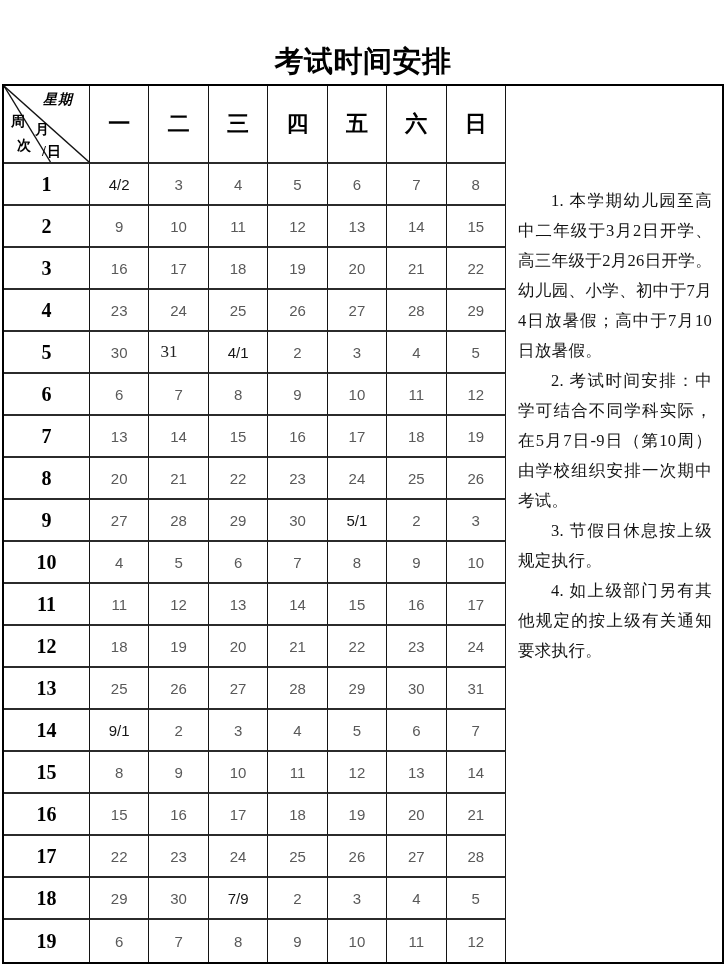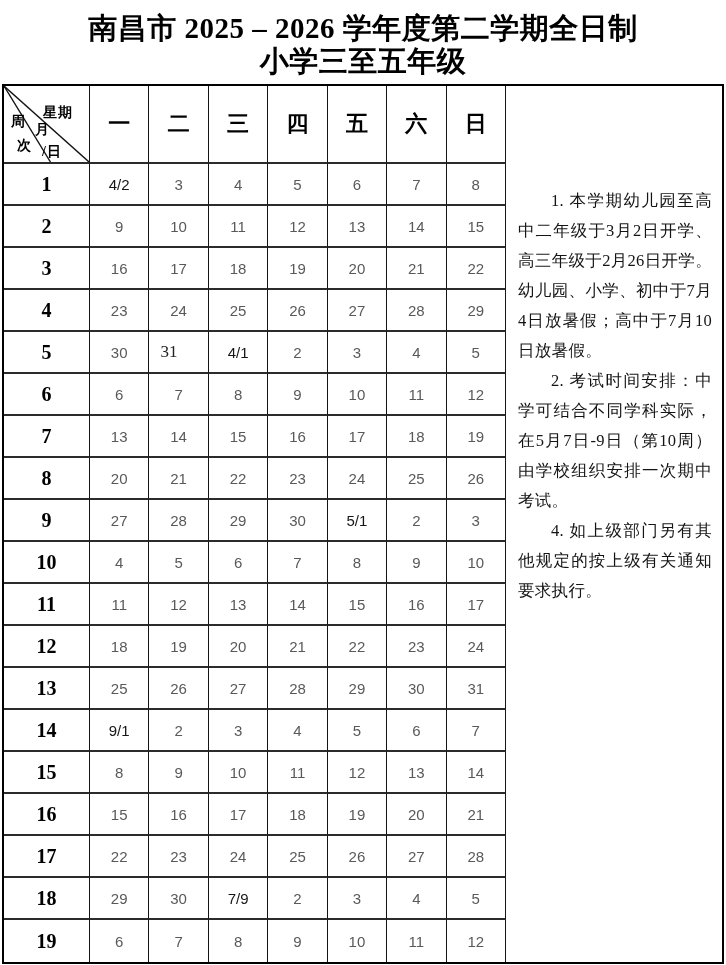--- a/index.html
+++ b/index.html
@@ -53,21 +53,21 @@
     width: 100%; height: 100%;
     display: block;
   }
   .corner .lbl {
     position: absolute;
     font-size: 14px;
     font-weight: bold;
     line-height: 1;
     letter-spacing: 1px;
   }
-  .lbl-week-of   { top: 20px;  right: 16px; }
+  .lbl-week-of   { top: 7px;  right: 16px; font-style: italic; }
   .lbl-zhou      { top: 29px; left: 7px; }
   .lbl-ci        { top: 53px; left: 13px; }
   .lbl-month     { top: 37px; left: 31px; letter-spacing: 0; }
   .lbl-day       { top: 59px; left: 38px; letter-spacing: 0; }
 
   .day-head span, .notes-head span {
     font-size: 22px;
     font-weight: bold;
   }
   .notes-head span { letter-spacing: 2px; }
@@ -105,42 +105,43 @@
   .notes-body p {
     margin: 0;
     text-indent: 2em;
     letter-spacing: 0.3px;
   }
 </style>
 </head>
 <body>
 
 <h1 class="page-title">
-  <span>南昌市 2025 – 2026 学年度第二学期全日制</span><br>
-  <span>小学三至五年级</span>
+  <br>
+  <span>考试时间安排</span>
 </h1>
 
 <div class="grid" id="grid">
 
   <div class="cell corner" style="grid-column:1;grid-row:1;">
     <svg viewBox="0 0 86 78" preserveAspectRatio="none">
       <line x1="0" y1="0" x2="47" y2="78" stroke="#141414" stroke-width="1.4"></line>
       <line x1="0" y1="0" x2="86" y2="78" stroke="#141414" stroke-width="1.4"></line>
     </svg>
     <span class="lbl lbl-week-of">星期</span>
     <span class="lbl lbl-zhou">周</span>
     <span class="lbl lbl-ci">次</span>
     <span class="lbl lbl-month">月</span>
     <span class="lbl lbl-day">/日</span>
   </div>
 
 
   <div class="cell notes-body no-r no-b" style="grid-column:9;grid-row:2 / span 19;">
     <p>1. 本学期幼儿园至高中二年级于3月2日开学、高三年级于2月26日开学。幼儿园、小学、初中于7月4日放暑假；高中于7月10日放暑假。</p>
     <p>2. 考试时间安排：中学可结合不同学科实际，在5月7日-9日（第10周）由学校组织安排一次期中考试。</p>
+    <p>3. 节假日休息按上级规定执行。</p>
     <p>4. 如上级部门另有其他规定的按上级有关通知要求执行。</p>
   </div>
 
 <div class="cell day-head" style="grid-area: 1 / 2;">
       <span>一</span>
     </div>
     <div class="cell day-head" style="grid-area: 1 / 3;">
       <span>二</span>
     </div>
     <div class="cell day-head" style="grid-area: 1 / 4;">

